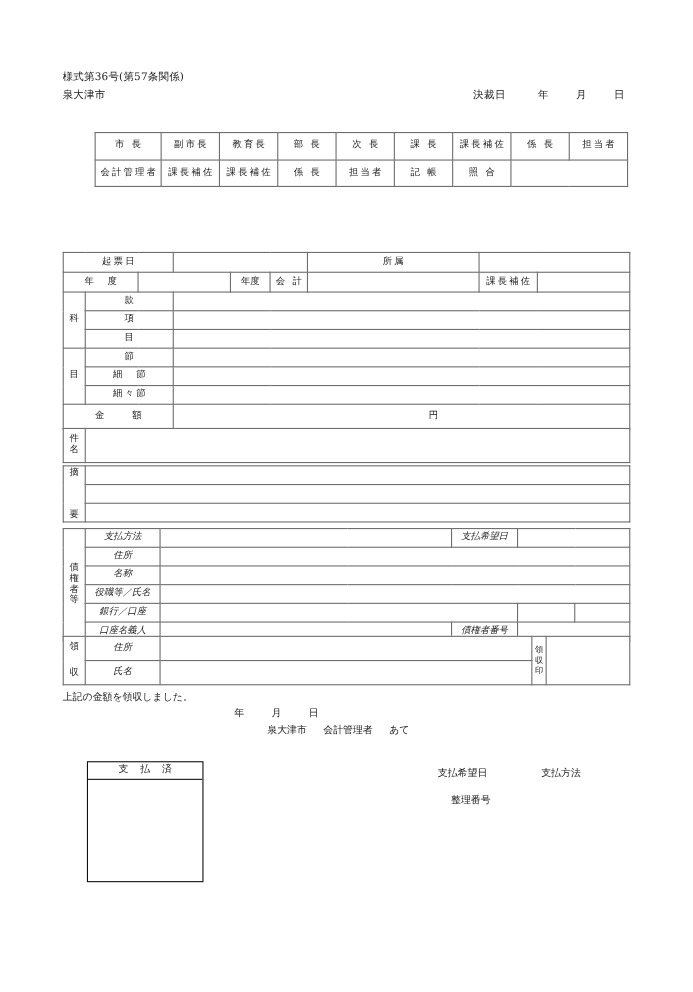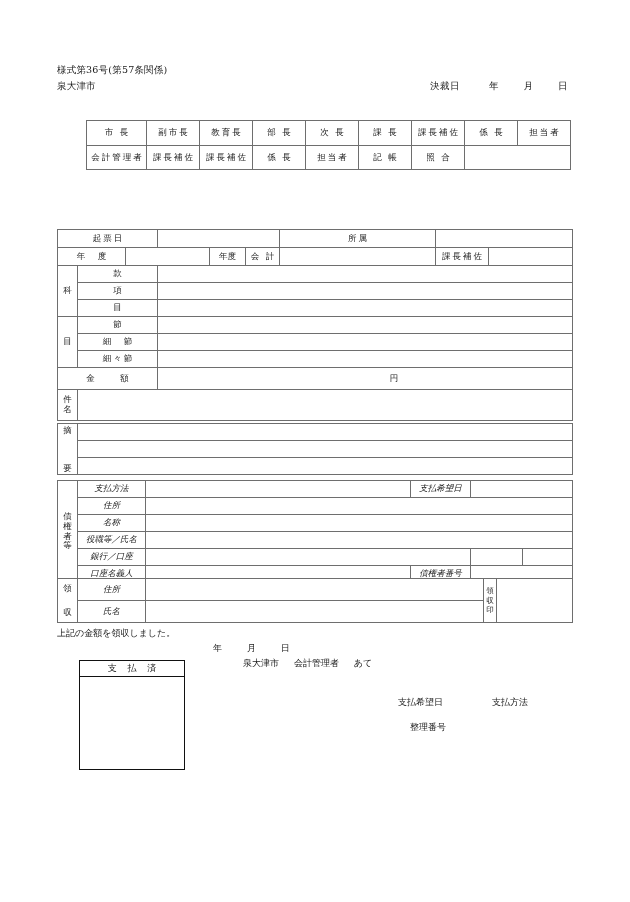--- a/index.html
+++ b/index.html
@@ -125,21 +125,21 @@
     top: 657px;
     font-size: 9px;
     white-space: nowrap;
   }
   .receipt-to .s2 { margin-left: 12px; }
 
   
   #paid-box {
     position: absolute;
     left: 79px;
-    top: 660px;
+    top: 692px;
     width: 104px;
     height: 108px;
     border: 1.6px solid #111;
     background: #fff;
   }
   #paid-box .paid-head {
     height: 15px;
     line-height: 15px;
     border-bottom: 1.2px solid #111;
     text-align: center;

